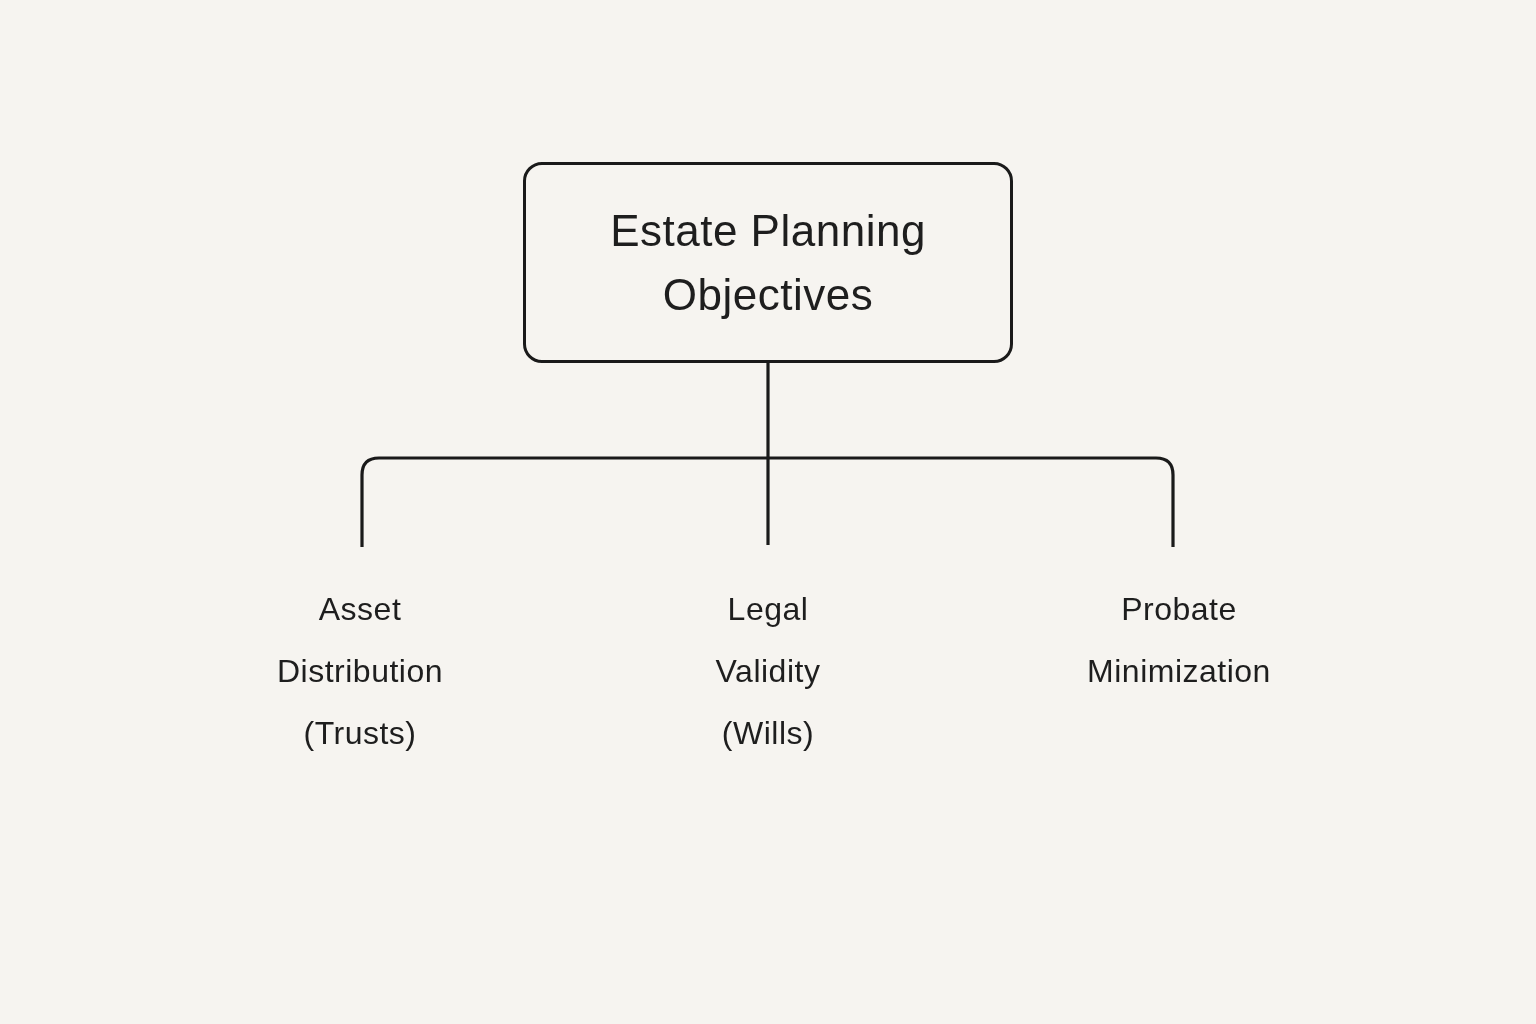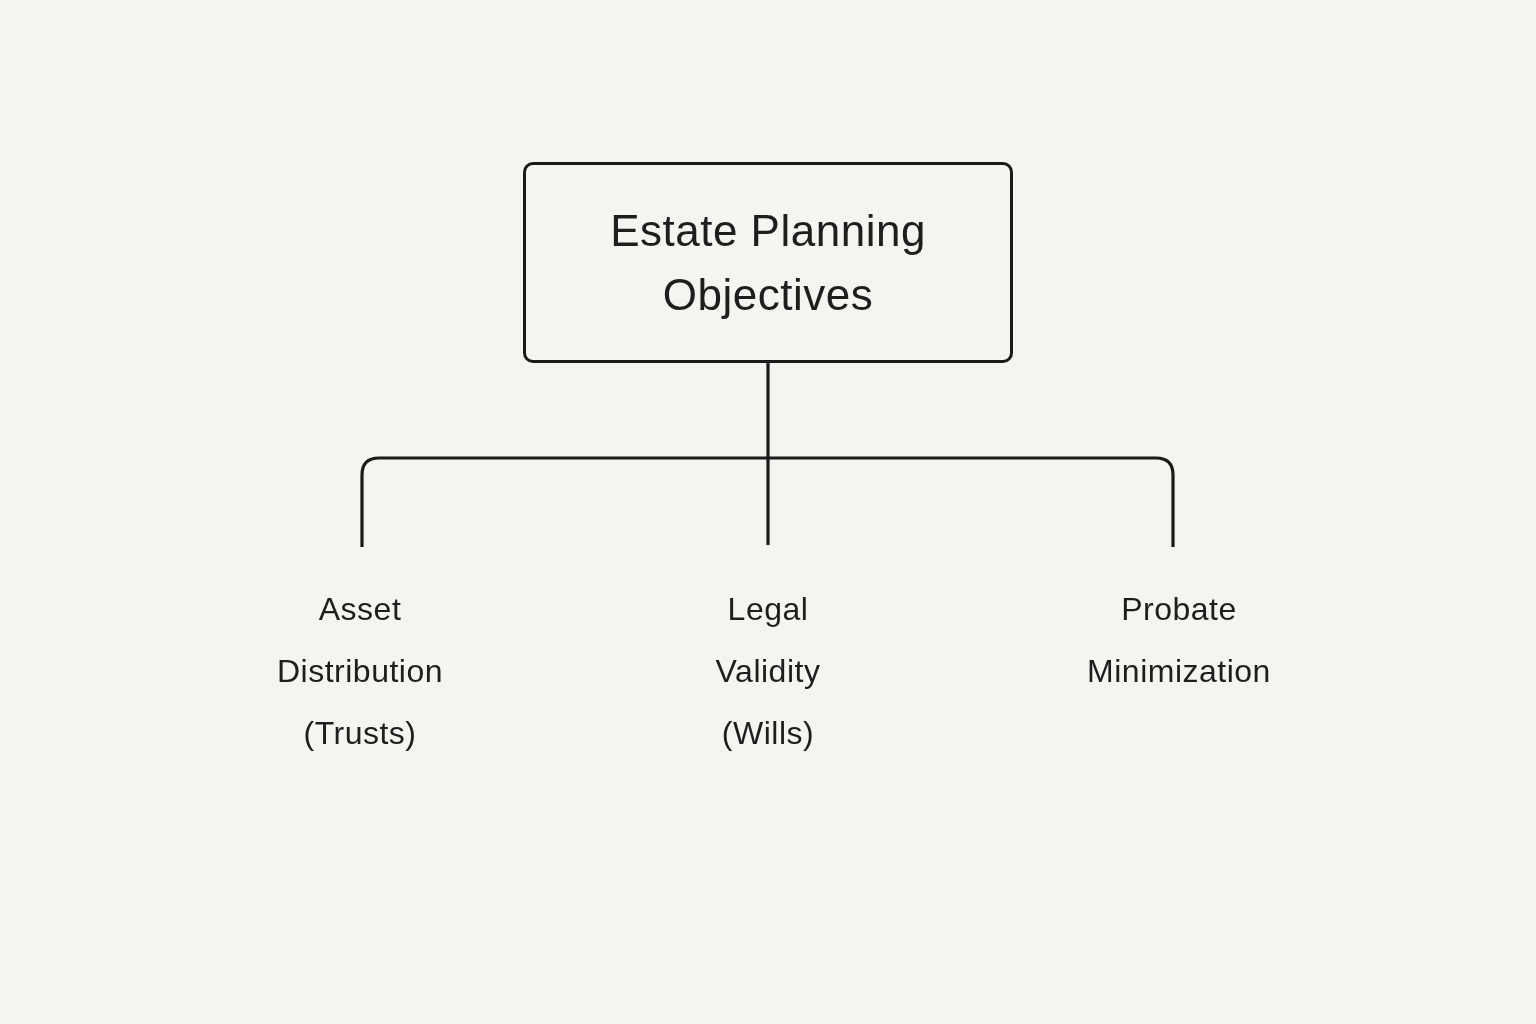--- a/index.html
+++ b/index.html
@@ -35,21 +35,21 @@
     stroke-width: 3.2;
     stroke-linecap: butt;
   }
   .root-box {
     position: absolute;
     left: 523px;
     top: 162px;
     width: 490px;
     height: 201px;
     border: 3.2px solid var(--color-line);
-    border-radius: 10px;
+    border-radius: 19px;
     background: var(--color-background);
     display: flex;
     align-items: center;
     justify-content: center;
   }
   .root-label {
     font-size: 44px;
     line-height: 64px;
     font-weight: 500;
     text-align: center;

